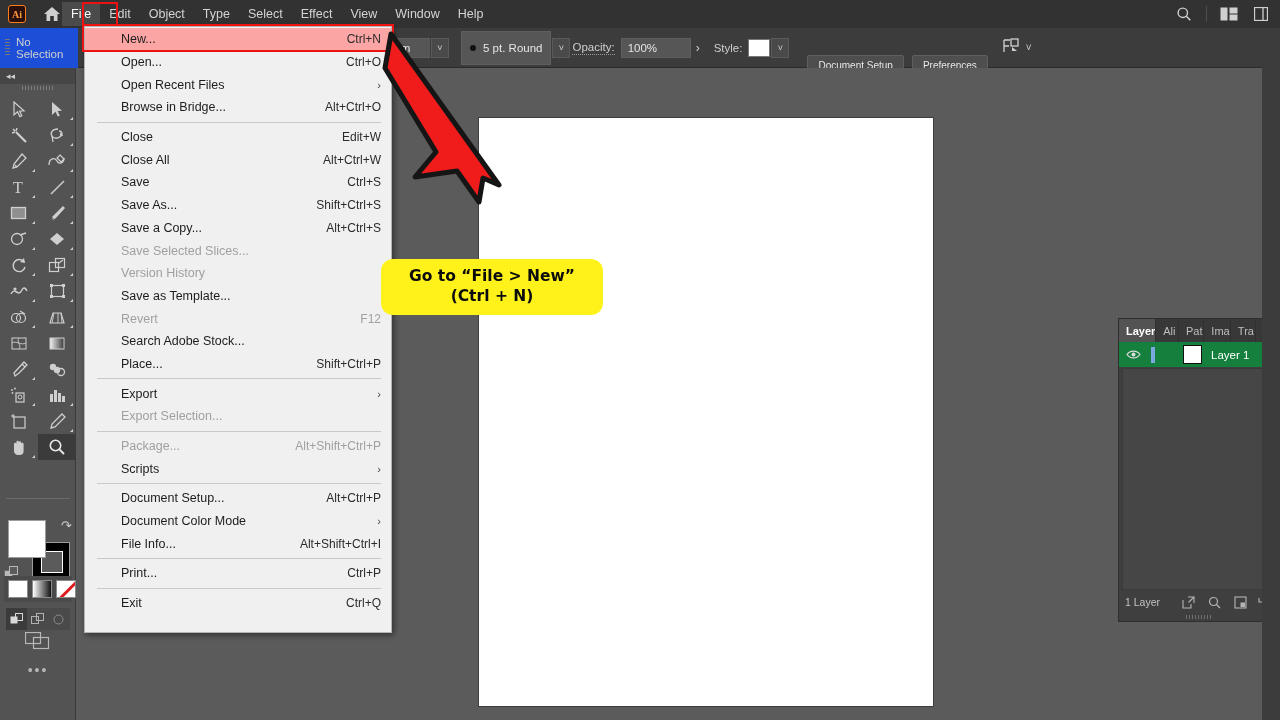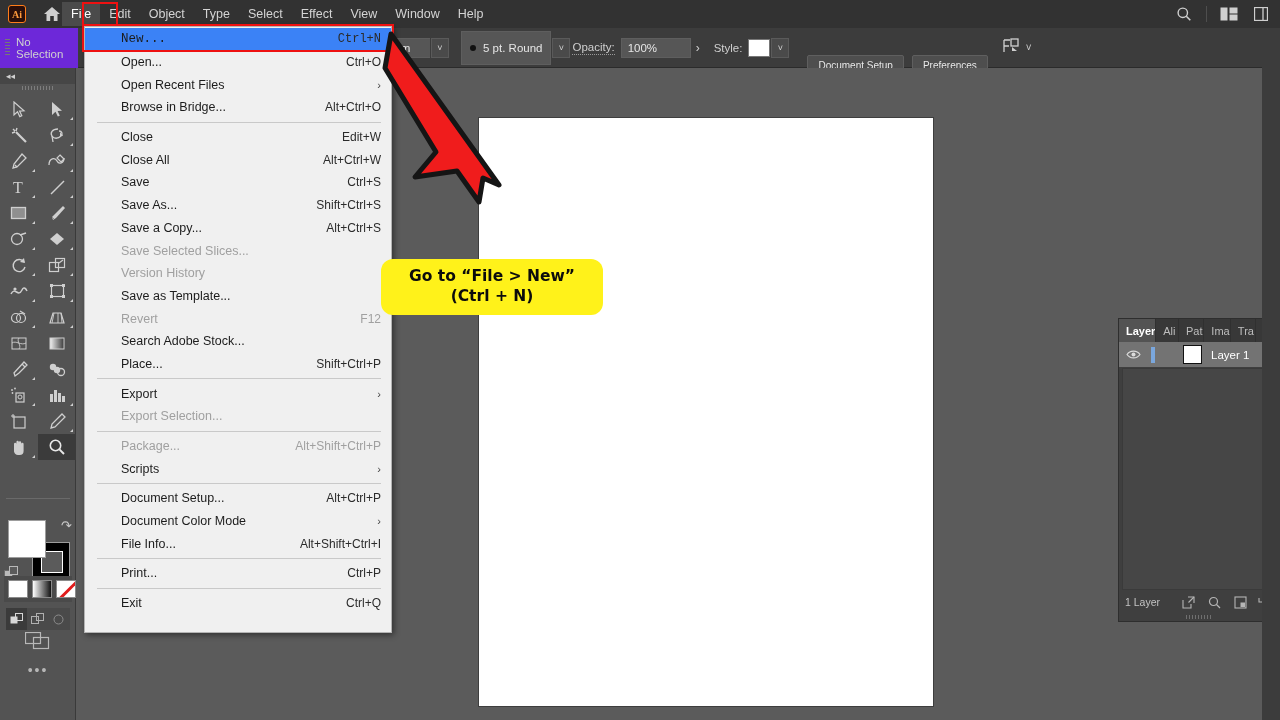--- a/index.html
+++ b/index.html
@@ -41,21 +41,21 @@
     border: 2px solid #ee1111; pointer-events: none;
   }
 
   
   .controlbar {
     position: absolute; left: 0; top: 28px; width: 1280px; height: 40px;
     background: #3c3c3c; display: flex; align-items: center;
     border-bottom: 1px solid #2b2b2b;
   }
   .nosel {
-    width: 78px; height: 40px; background: #6d28d9; color:#d0d0d0;
+    width: 78px; height: 40px; background: #1d4ed8; color:#d0d0d0;
     font-size: 11.5px; display:flex; align-items:center; padding-left: 16px;
     position: relative;
   }
   .grip { position:absolute; left:5px; top:11px; width:5px; height:18px;
      background: repeating-linear-gradient(to bottom,#777 0 1px,transparent 1px 3px); }
   .cb-seg { display:flex; align-items:center; height: 40px; }
   .cb-label { color:#cfcfcf; font-size:11.5px; margin-right:6px; }
   .cb-label.dotted { border-bottom: 1px dotted #9a9a9a; padding-bottom:1px; }
   .cb-field {
     background:#565656; color:#e6e6e6; font-size:11.5px;
@@ -140,21 +140,21 @@
   .filemenu {
     position:absolute; left:84px; top:26px; width:308px; height:607px;
     background:#f0f0f0; border:1px solid #b4b4b4;
     box-shadow: 2px 2px 6px rgba(0,0,0,.45);
     font-size:12.5px; color:#1c1c1c; padding-top: 1px;
   }
   .fm-row {
     height:22.7px; display:flex; align-items:center;
     padding: 0 10px 0 36px; position:relative; white-space:nowrap;
   }
-  .fm-row.hi { background:#3b82f6;font-family:Liberation Mono, monospace; }
+  .fm-row.hi { background:#fca5a5; }
   .fm-row.dis { color:#a0a0a0; }
   .fm-label { flex:1; }
   .fm-short { color:#2b2b2b; font-size:12px; }
   .fm-row.dis .fm-short { color:#a0a0a0; }
   .fm-arrow { color:#444; font-size:11px; }
   .fm-sep { height:1px; background:#c9c9c9; margin:3px 10px 3px 12px; }
   .hl-new {
     position:absolute; left:-2px; top:-2px; width:312px; height:27px;
     border:2px solid #ee1111; pointer-events:none;
   }
@@ -171,21 +171,21 @@
 
   
   .rightdock {
     position:absolute; left:1118px; top:318px; width:162px; height:304px;
     background:#3f3f3f; border:1px solid #2e2e2e;
   }
   .rd-tabs { display:flex; height:23px; background:#383838; align-items:stretch; }
   .rd-tab { color:#bdbdbd; font-size:11px; display:flex; align-items:center;
      padding:0 7px; border-right:1px solid #303030; white-space:nowrap; overflow:hidden; }
   .rd-tab.active { background:#535353; color:#ffffff; font-weight:bold; }
-  .layer-row { height:25px; background:#737373; display:flex; align-items:center;
+  .layer-row { height:25px; background:#15803d; display:flex; align-items:center;
      color:#fff; font-size:11.5px; }
   .eye { width:28px; display:flex; align-items:center; justify-content:center; }
   .selbar { width:4px; height:16px; background:#7aa7dd; margin-left:4px; }
   .thumb { width:19px; height:19px; background:#fff; border:1px solid #111; margin-left:28px; }
   .layer-name { margin-left:9px; }
   .layer-body { height:222px; background:#464646; border:1px solid #3a3a3a; margin:1px 3px; }
   .rd-footer { height:22px; display:flex; align-items:center;
      color:#c2c2c2; font-size:10.5px; padding-left:6px; gap:0; }
   .rd-footer .ficon { width:26px; display:flex; align-items:center; justify-content:center; }
   .rd-grip { position:absolute; left:50%; transform:translateX(-50%); bottom:2px;

